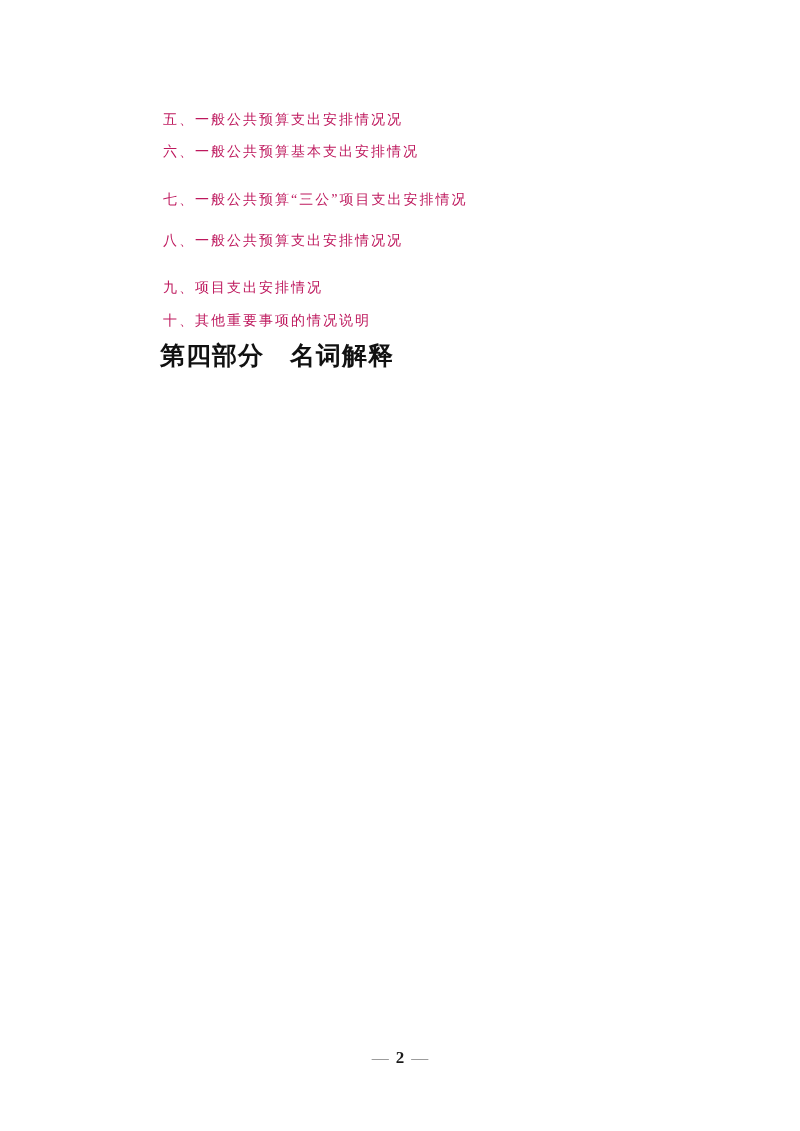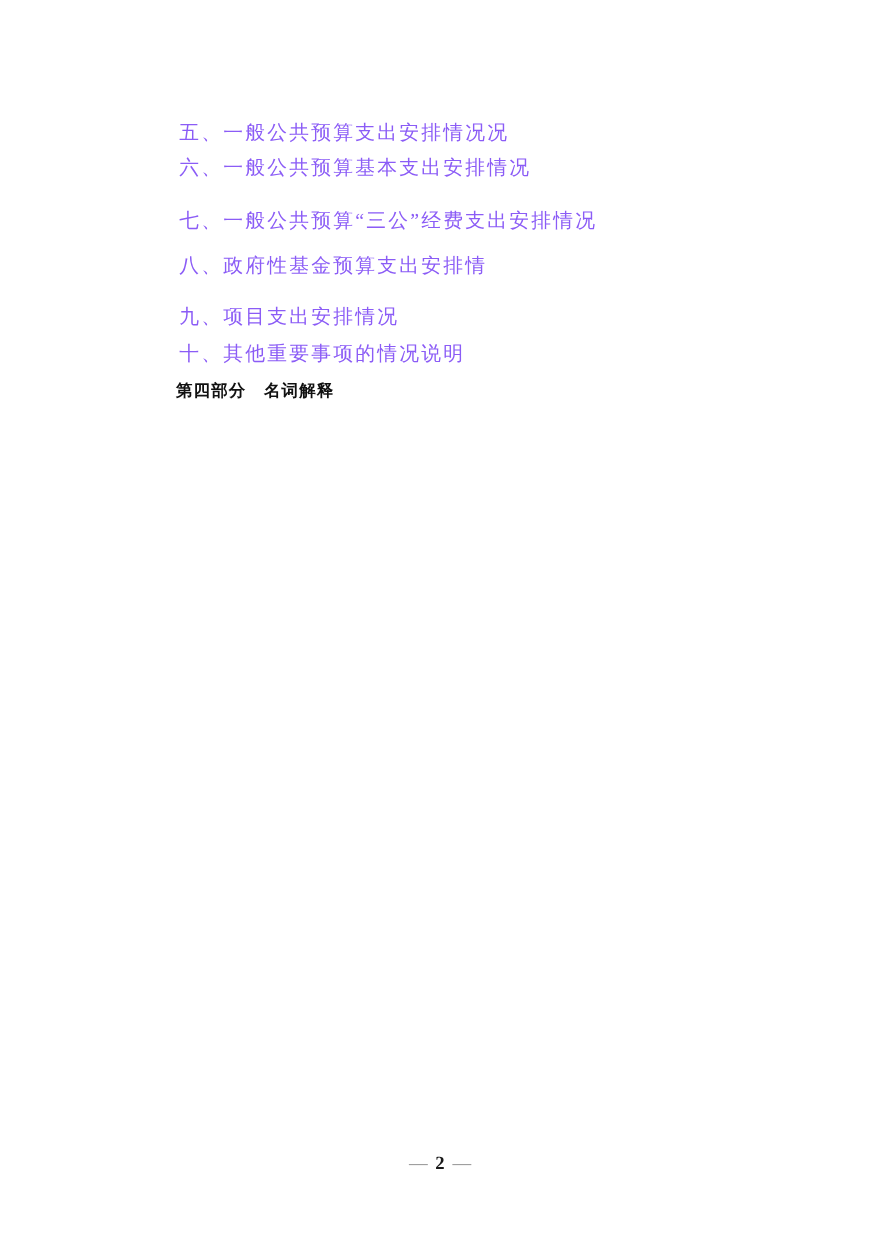--- a/index.html
+++ b/index.html
@@ -11,30 +11,30 @@
     position: relative;
     width: 800px;
     height: 1131px;
     background: #ffffff;
     overflow: hidden;
     font-family: "Liberation Serif", "DejaVu Serif", serif;
   }
   .toc-line {
     position: absolute;
     left: 163px;
-    font-size: 18px;
+    font-size: 14px;
     line-height: 20px;
     letter-spacing: 2px;
-    color: #8b5cf6;
+    color: #be185d;
     white-space: nowrap;
   }
   .section-heading {
     position: absolute;
     left: 160px;
-    font-size: 15px;
+    font-size: 25px;
     line-height: 23px;
     letter-spacing: 1px;
     font-weight: bold;
     color: #111111;
     font-family: "Liberation Sans", "DejaVu Sans", sans-serif;
     white-space: nowrap;
   }
   .footer {
     position: absolute;
     top: 1049px;
@@ -57,22 +57,22 @@
   }
 </style>
 </head>
 <body>
 
 <div class="page">
 
   <div>
     <div class="toc-line" style="top:110px">五、一般公共预算支出安排情况况</div>
     <div class="toc-line" style="top:142px">六、一般公共预算基本支出安排情况</div>
-    <div class="toc-line" style="top:190px">七、一般公共预算“三公”经费支出安排情况</div>
-    <div class="toc-line" style="top:231px">八、政府性基金预算支出安排情</div>
+    <div class="toc-line" style="top:190px">七、一般公共预算“三公”项目支出安排情况</div>
+    <div class="toc-line" style="top:231px">八、一般公共预算支出安排情况况</div>
     <div class="toc-line" style="top:278px">九、项目支出安排情况</div>
     <div class="toc-line" style="top:311px">十、其他重要事项的情况说明</div>
     <div class="section-heading" style="top:344px">第四部分　名词解释</div>
   </div>
 
   <div class="footer">
     <span class="dash">—</span><span class="pagenum">2</span><span class="dash">—</span>
   </div>
 
 </div>

